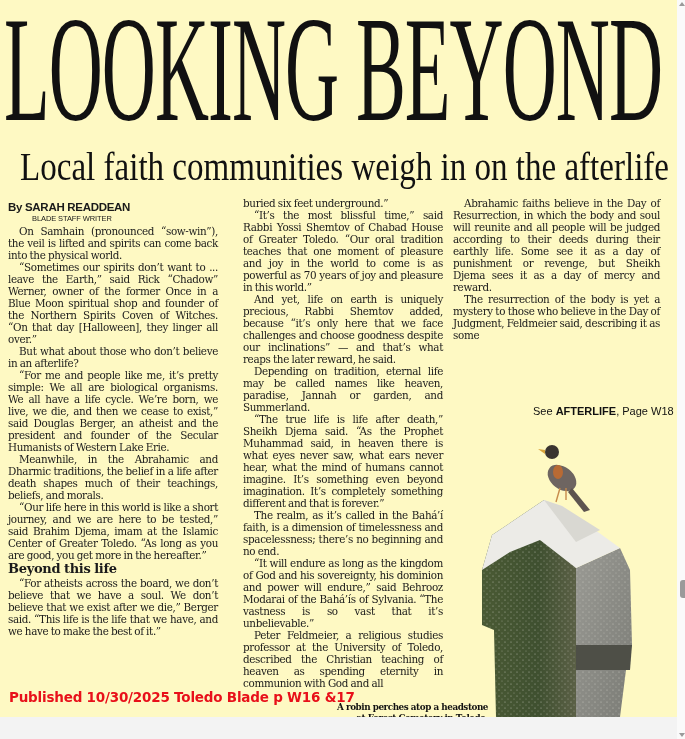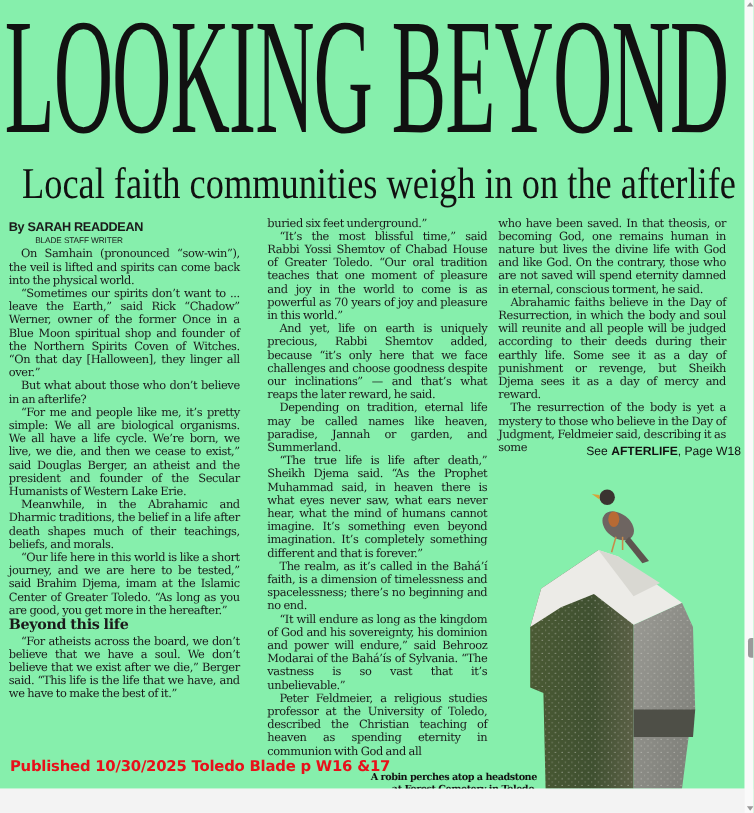--- a/index.html
+++ b/index.html
@@ -1,21 +1,21 @@
 <!DOCTYPE html>
 <html><head>
   <meta charset="utf-8">
   <style>
     html, body { margin: 0; padding: 0; }
     body {
       width: 685px; height: 739px; overflow: hidden; position: relative;
       background: #ffffff; color: #1a1a1a;
       font-family: "DejaVu Serif", serif;
     }
-    .page { position: absolute; left: 0; top: 0; width: 677px; height: 717px; background: #86efac; overflow: hidden; }
+    .page { position: absolute; left: 0; top: 0; width: 677px; height: 717px; background: #fef9c3; overflow: hidden; }
     .headline {
       position: absolute; left: 4px; top: 2px; width: 660px; height: 132px;
       font-family: "Liberation Serif", serif; font-weight: normal;
       font-size: 132px; line-height: 132px; letter-spacing: -2px;
       white-space: nowrap; transform-origin: 0 0; transform: scaleX(0.42) ;
       color: #111;
     }
     .deck {
       position: absolute; left: 20px; top: 146px; white-space: nowrap;
       font-family: "Liberation Serif", serif; font-size: 36px; line-height: 40px;
@@ -83,21 +83,20 @@
     <p>“It’s the most blissful time,” said Rabbi Yossi Shemtov of Chabad House of Greater Toledo. “Our oral tradition teaches that one moment of pleasure and joy in the world to come is as powerful as 70 years of joy and pleasure in this world.”</p>
     <p>And yet, life on earth is uniquely precious, Rabbi Shemtov added, because “it’s only here that we face challenges and choose goodness despite our inclinations” — and that’s what reaps the later reward, he said.</p>
     <p>Depending on tradition, eternal life may be called names like heaven, paradise, Jannah or garden, and Summerland.</p>
     <p>“The true life is life after death,” Sheikh Djema said. “As the Prophet Muhammad said, in heaven there is what eyes never saw, what ears never hear, what the mind of humans cannot imagine. It’s something even beyond imagination. It’s completely something different and that is forever.”</p>
     <p>The realm, as it’s called in the Bahá’í faith, is a dimension of timelessness and spacelessness; there’s no beginning and no end.</p>
     <p>“It will endure as long as the kingdom of God and his sovereignty, his dominion and power will endure,” said Behrooz Modarai of the Bahá’ís of Sylvania. “The vastness is so vast that it’s unbelievable.”</p>
     <p>Peter Feldmeier, a religious studies professor at the University of Toledo, described the Christian teaching of heaven as spending eternity in communion with God and all</p>
   </div>
 
   <div class="col col3">
-    <p class="noindent">who have been saved. In that theosis, or becoming God, one remains human in nature but lives the divine life with God and like God. On the contrary, those who are not saved will spend eternity damned in eternal, conscious torment, he said.</p>
     <p>Abrahamic faiths believe in the Day of Resurrection, in which the body and soul will reunite and all people will be judged according to their deeds during their earthly life. Some see it as a day of punishment or revenge, but Sheikh Djema sees it as a day of mercy and reward.</p>
     <p>The resurrection of the body is yet a mystery to those who believe in the Day of Judgment, Feldmeier said, describing it as some</p>
   </div>
 
   <div class="see-more">
     <span>See </span><b>AFTERLIFE</b><span>, Page W18</span>
   </div>
 
   <svg class="photo" viewBox="0 0 160 287">
     <defs>

